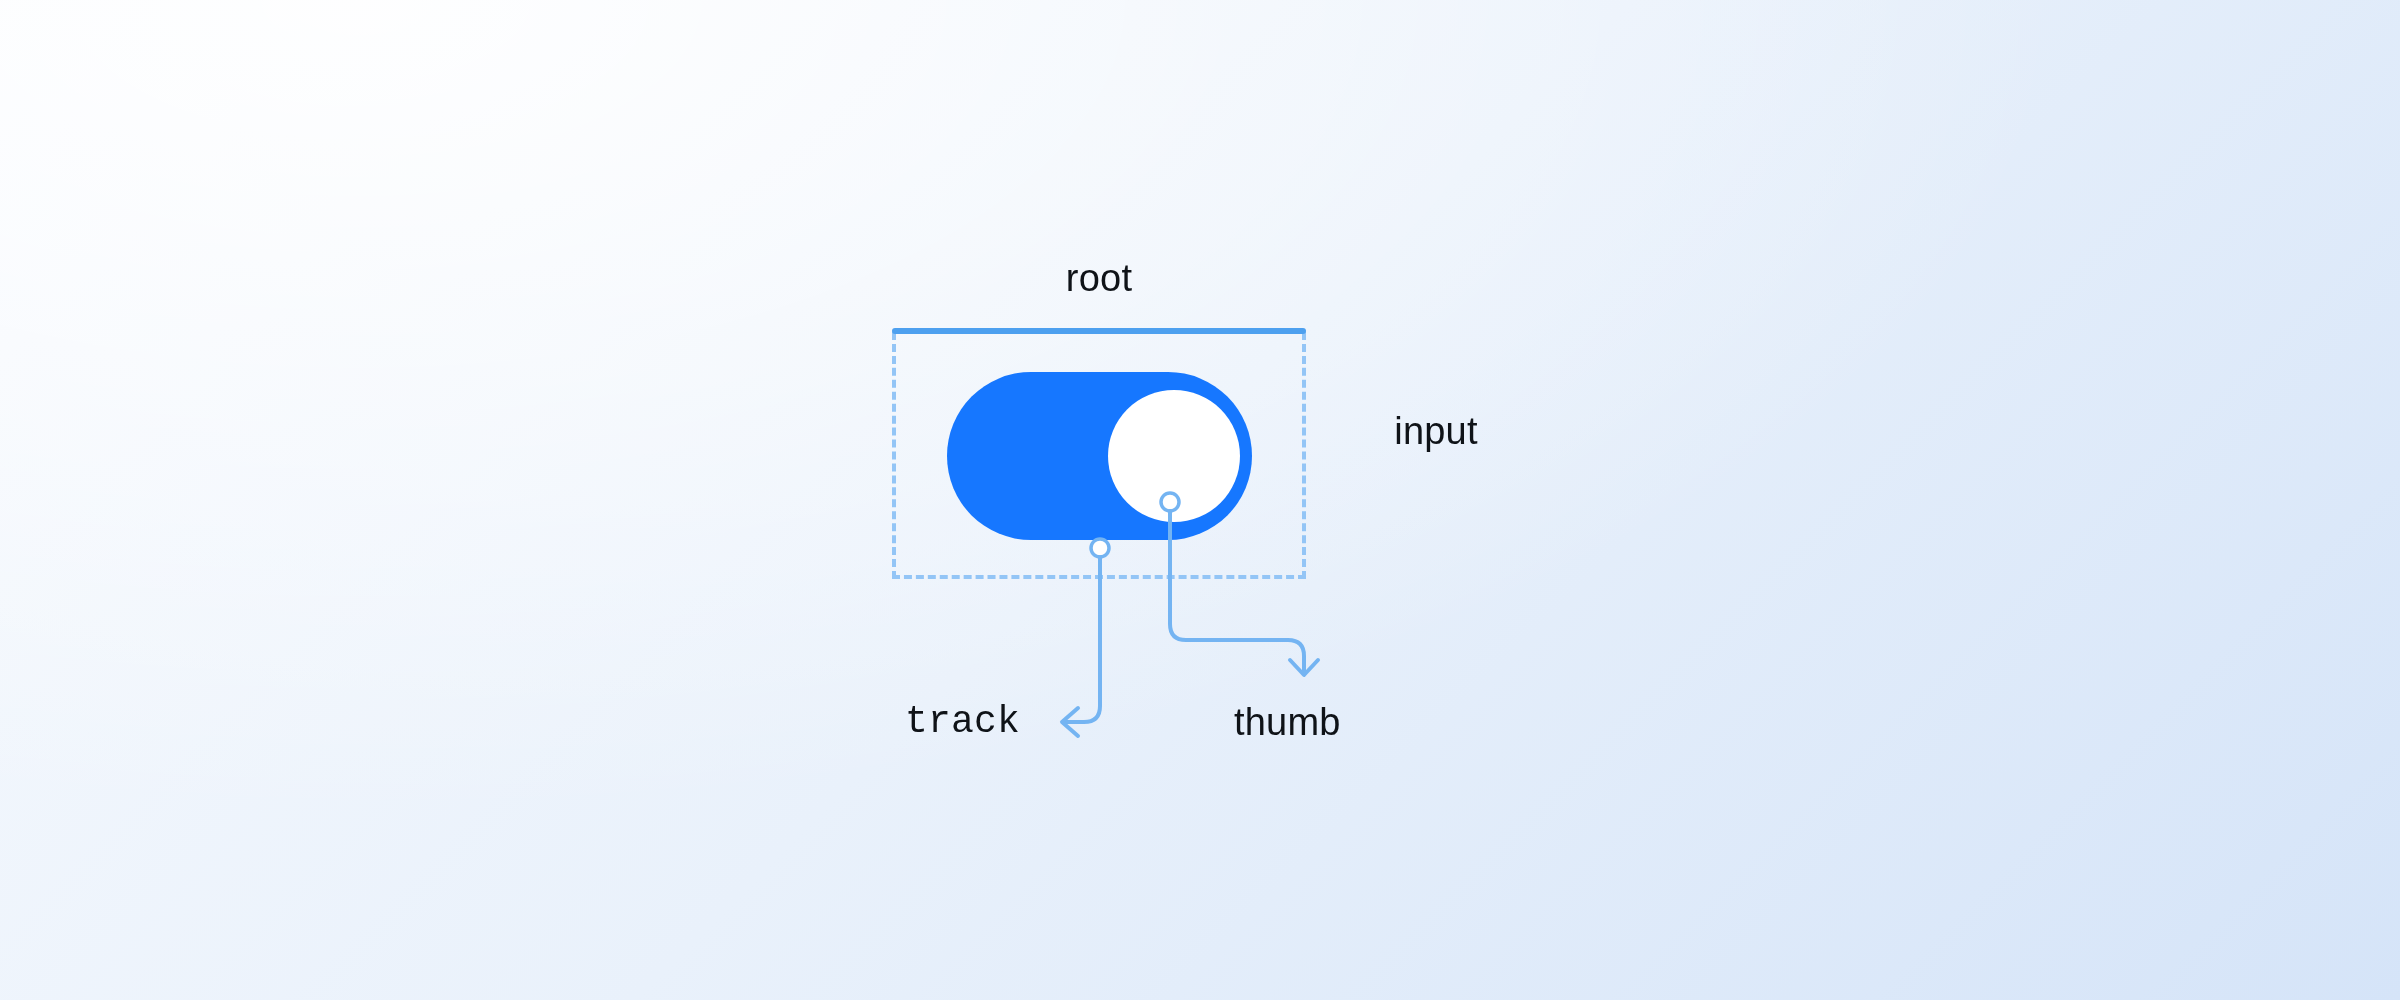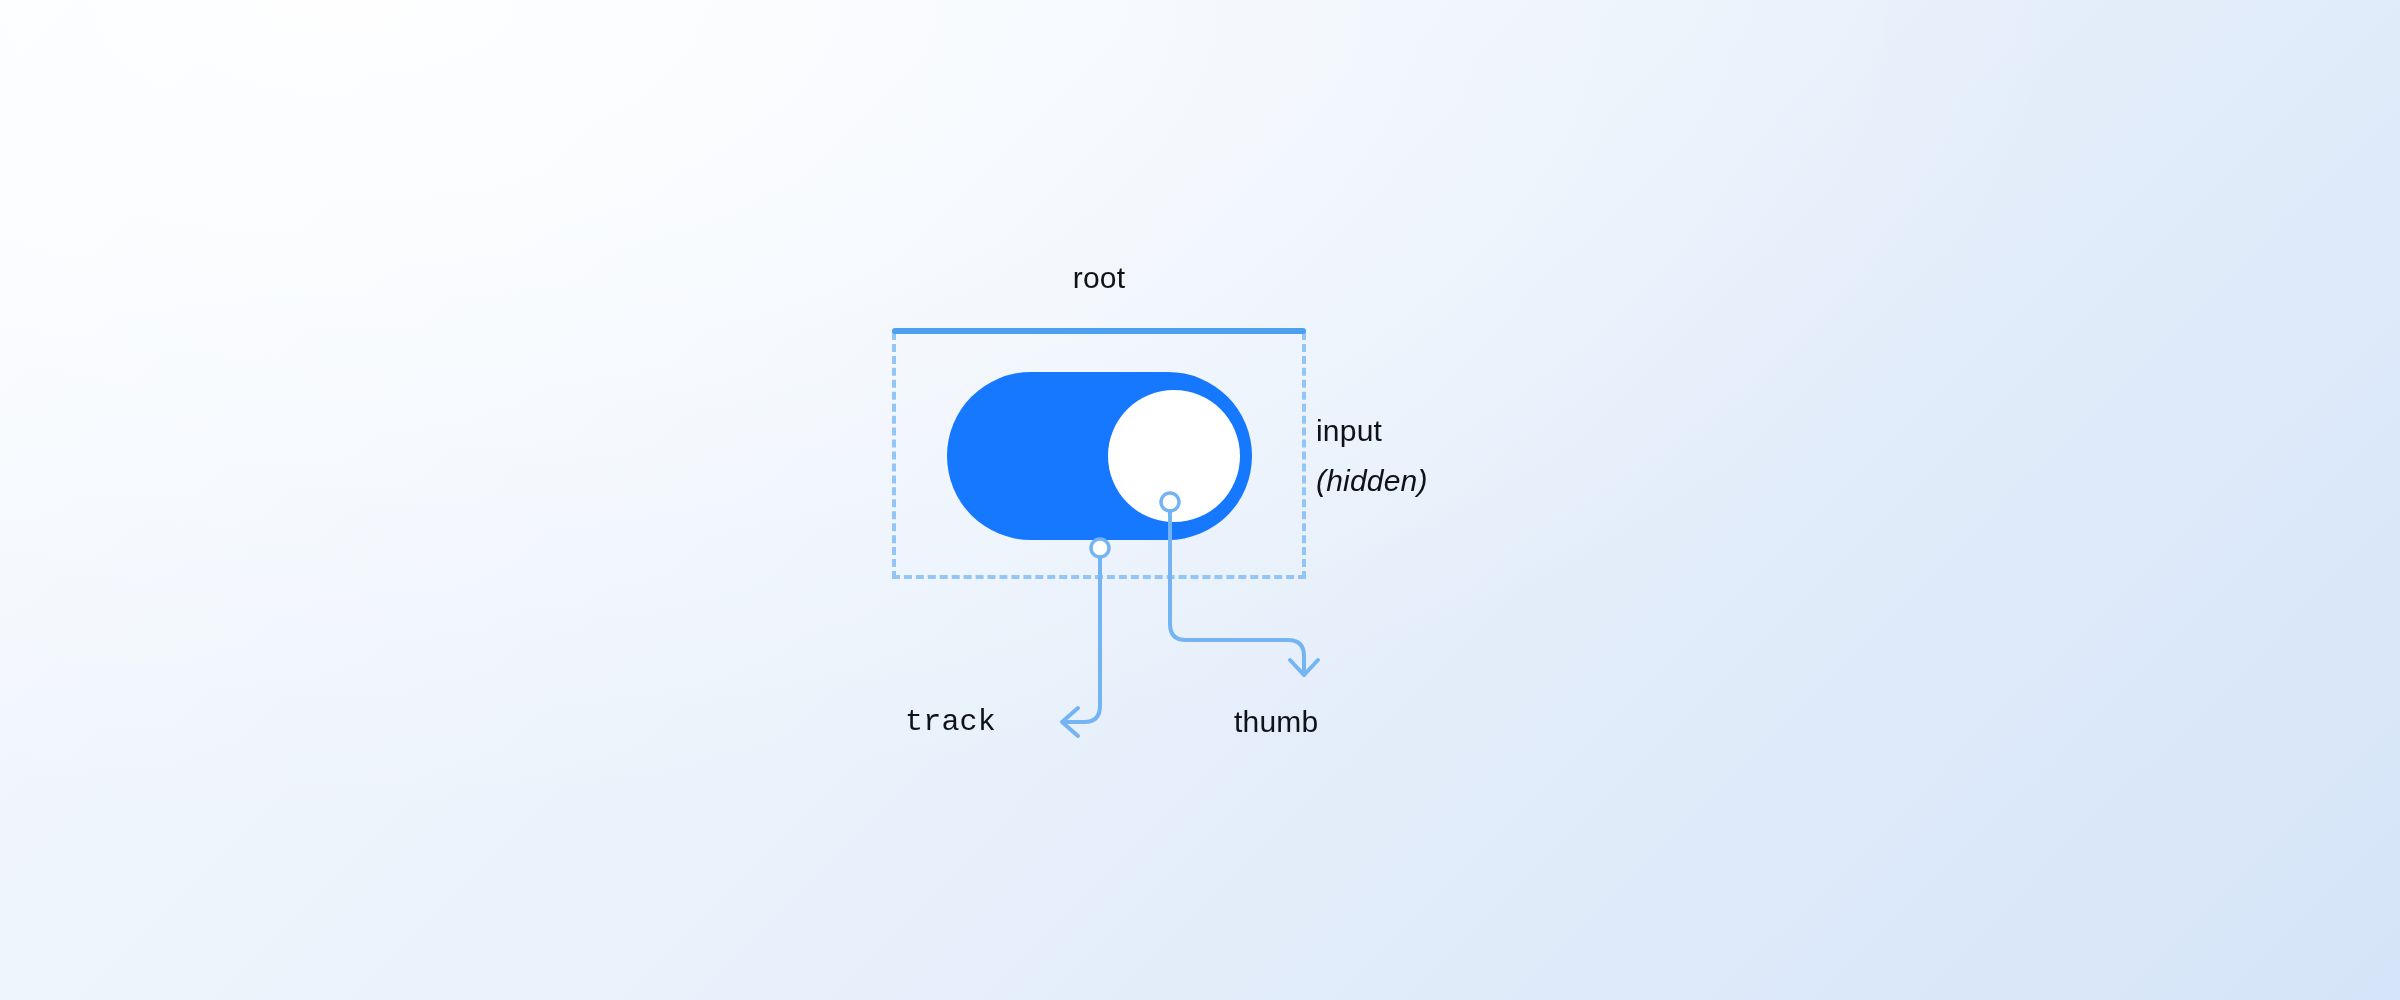--- a/index.html
+++ b/index.html
@@ -13,31 +13,31 @@
     height: 1000px;
     overflow: hidden;
     background:
       radial-gradient(130% 150% at 15% 0%, rgba(255,255,255,0.9) 0%, rgba(255,255,255,0) 55%),
       linear-gradient(135deg, #f7fafe 0%, #e9f1fb 48%, #d5e4f8 100%);
   }
 
   .label {
     position: absolute;
     color: #0f1318;
-    font-size: 30px;
+    font-size: 38px;
     font-weight: 500;
     letter-spacing: 0.2px;
     line-height: 44px;
   }
 
   .root-label   { left: 892px;  top: 256px; width: 414px; text-align: center; }
   .track-label  { left: 905px;  top: 700px; width: 145px; text-align: left; font-family: Liberation Mono, monospace; }
   .thumb-label  { left: 1234px; top: 700px; width: 140px; text-align: left; }
 
-  .input-label  { left: 1316px; top: 406px; width: 240px; text-align: left; line-height: 50px; }
+  .input-label  { left: 1316px; top: 406px; width: 240px; text-align: center; line-height: 50px; }
   .input-hidden { font-style: italic; }
 
   .root-line {
     position: absolute;
     left: 892px; top: 328px;
     width: 414px; height: 6px;
     background: #4da0ef;
     border-radius: 3px;
     z-index: 2;
   }
@@ -100,21 +100,20 @@
   <div class="root-line"></div>
 
   <div class="root-boundary"></div>
 
   <div class="switch">
     <div class="switch-thumb"></div>
   </div>
 
   <div class="label input-label">
     <div>input</div>
-    <div class="input-hidden">(hidden)</div>
   </div>
 
   <svg class="connectors" viewBox="0 0 2400 1000">
 
     <circle class="dot" cx="1100" cy="548" r="9"></circle>
     <path class="line" d="M1100 557 L1100 706 Q1100 722 1084 722 L1066 722"></path>
     <polyline class="arrow" points="1078,708 1062,722 1078,736"></polyline>
 
     <circle class="dot" cx="1170" cy="502" r="9"></circle>
     <path class="line" d="M1170 511 L1170 624 Q1170 640 1186 640 L1288 640 Q1304 640 1304 656 L1304 672"></path>

